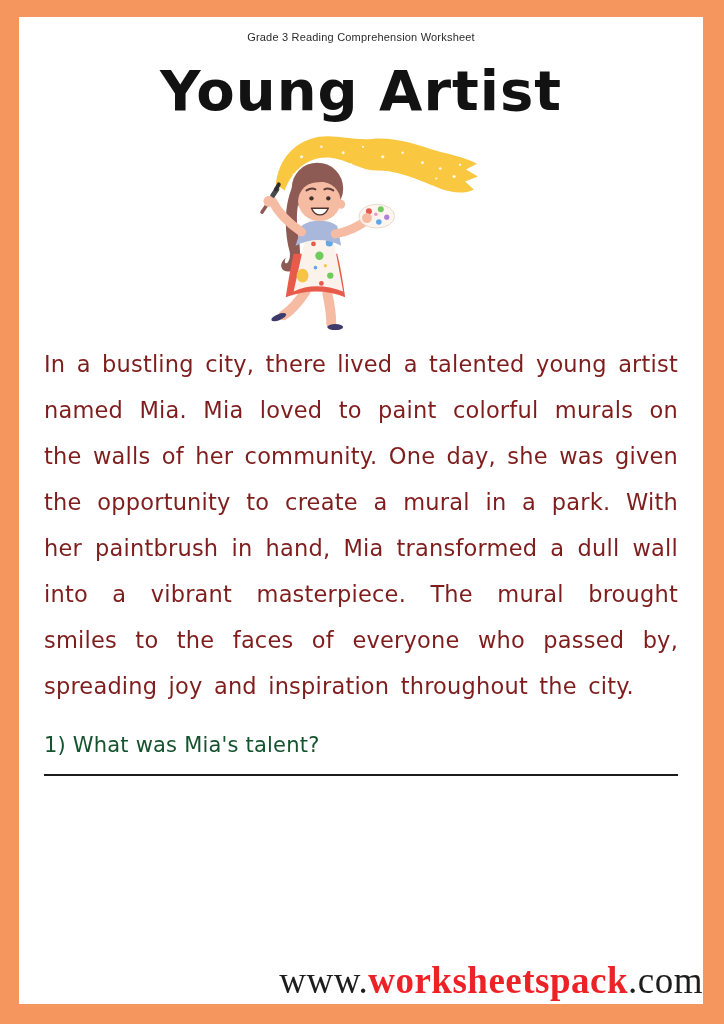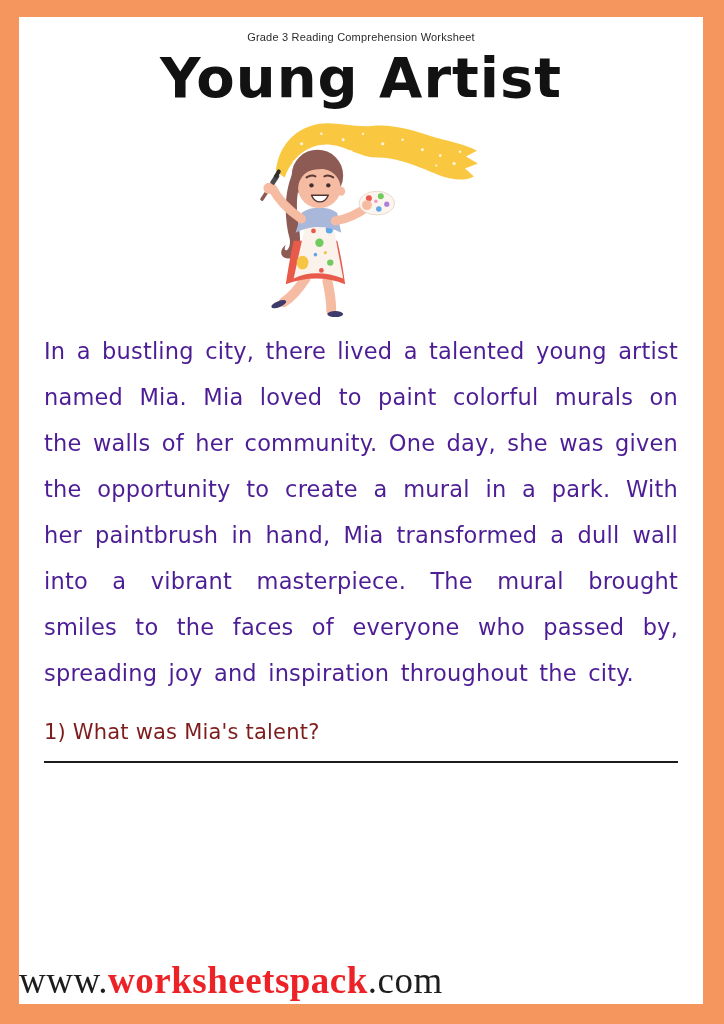--- a/index.html
+++ b/index.html
@@ -18,21 +18,21 @@
   }
   .header-label {
     margin-top: 14px;
     text-align: center;
     font-size: 11px;
     letter-spacing: 0.2px;
     color: #2b2b2b;
     font-family: "Liberation Sans", sans-serif;
   }
   .page-title {
-    margin-top: 3px;
+    margin-top: 16px;
     text-align: center;
     font-family: "DejaVu Sans", sans-serif;
     font-weight: 800;
     font-size: 56px;
     line-height: 1.15;
     letter-spacing: 1px;
     color: #121212;
   }
   .illustration-wrap {
     margin-top: 4px;
@@ -41,40 +41,40 @@
   }
   .passage {
     margin: 4px 25px 0 25px;
     font-family: "DejaVu Sans", sans-serif;
     font-size: 22.5px;
     line-height: 46px;
     text-align: justify;
     text-align-last: left;
     word-spacing: 4px;
     letter-spacing: 0.2px;
-    color: #4c1d95;
+    color: #7f1d1d;
   }
   .questions { margin: 24px 25px 0 25px; }
   .q-block + .q-block { margin-top: 40px; }
   .q-label {
     font-family: "DejaVu Sans", sans-serif;
     font-size: 21px;
     letter-spacing: 0.2px;
-    color: #7f1d1d;
+    color: #14532d;
   }
   .answer-line {
     margin-top: 17px;
     border: none;
     border-top: 2px solid #1c1c1c;
     height: 0;
   }
   .site-footer {
     position: absolute;
     left: 0; right: 0; bottom: 2px;
-    text-align: left;
+    text-align: right;
     font-family: "Liberation Serif", serif;
     font-size: 37px;
     letter-spacing: 0.5px;
     color: #1d1d1d;
     white-space: nowrap;
   }
   .site-footer .brand {
     color: #EC2227;
     font-weight: 700;
   }

